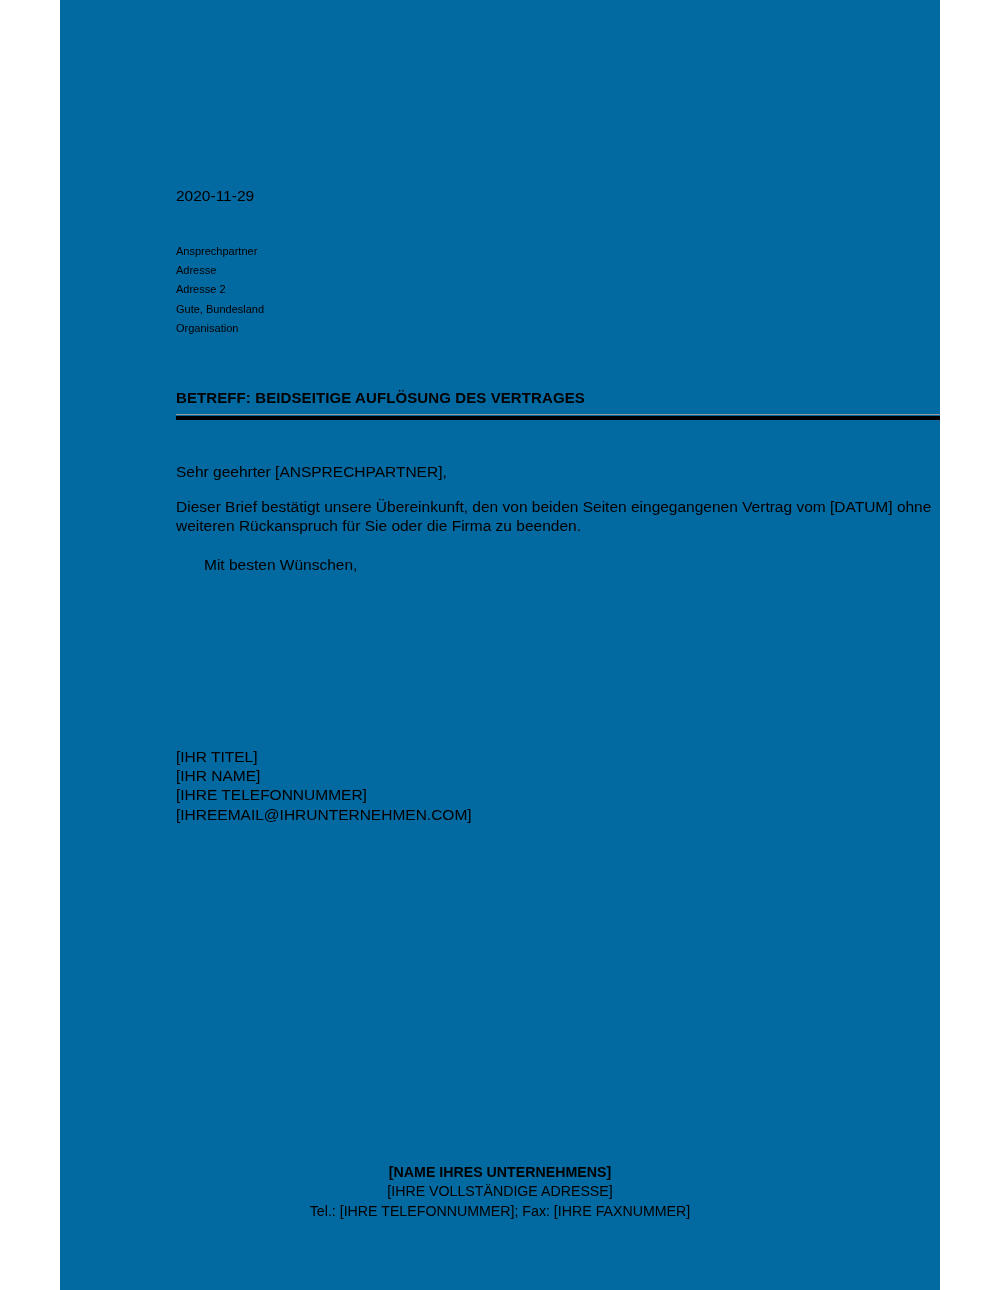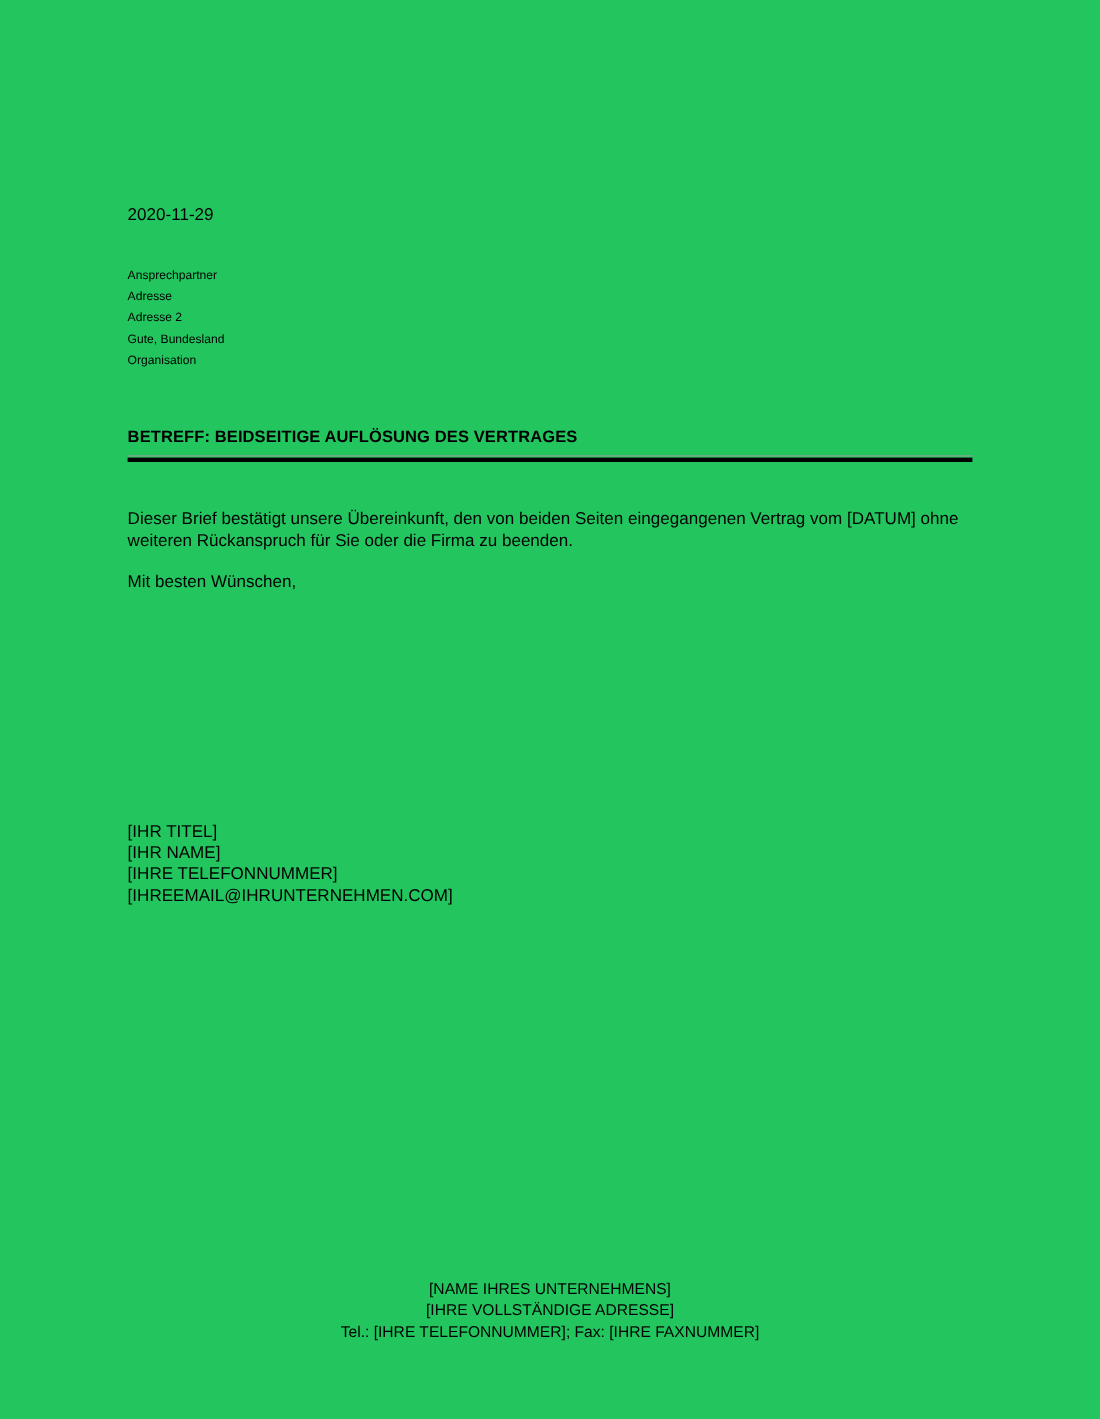--- a/index.html
+++ b/index.html
@@ -7,23 +7,23 @@
     margin: 0;
     padding: 0;
     background: #ffffff;
   }
   body {
     font-family: "Liberation Sans", sans-serif;
     color: #000000;
   }
   .page {
     position: relative;
-    width: 1000px;
+    width: 880px;
     height: 1290px;
-    background: #22c55e;
+    background: #0369a1;
     overflow: hidden;
     margin: 0 auto;
   }
   .content {
     position: absolute;
     left: 116px;
     top: 0;
     width: 768px;
   }
 
@@ -87,20 +87,21 @@
     font-size: 15.5px;
     line-height: 19.6px;
   }
   .body-block p {
     margin: 0 0 15px 0;
     text-align: left;
   }
   .body-block p.closing {
     margin-top: 19px;
     margin-bottom: 0;
+    margin-left: 28px;
   }
 
   
   .signature-block {
     position: absolute;
     top: 747px;
     left: 0;
     font-size: 15.5px;
     line-height: 19.2px;
   }
@@ -112,21 +113,21 @@
   .footer-block {
     position: absolute;
     left: 0;
     right: 0;
     top: 1163px;
     text-align: center;
     font-size: 14.2px;
     line-height: 19.4px;
   }
   .footer-block .footer-company {
-    font-weight: normal;
+    font-weight: bold;
   }
   .footer-block div {
     white-space: nowrap;
   }
 </style>
 </head>
 <body>
 
 <div class="page">
   <div class="content">
@@ -142,20 +143,21 @@
     </div>
 
     <div class="subject-block">
       <div class="subject-text">BETREFF: BEIDSEITIGE AUFLÖSUNG DES VERTRAGES</div>
       <div class="subject-rule">
         <span class="bar"></span>
       </div>
     </div>
 
     <div class="body-block">
+      <p>Sehr geehrter [ANSPRECHPARTNER],</p>
       <p>Dieser Brief bestätigt unsere Übereinkunft, den von beiden Seiten eingegangenen Vertrag vom [DATUM] ohne weiteren Rückanspruch für Sie oder die Firma zu beenden.</p>
       <p class="closing">Mit besten Wünschen,</p>
     </div>
 
     <div class="signature-block">
       <div>[IHR TITEL]</div>
       <div>[IHR NAME]</div>
       <div>[IHRE TELEFONNUMMER]</div>
       <div>[IHREEMAIL@IHRUNTERNEHMEN.COM]</div>
     </div>

